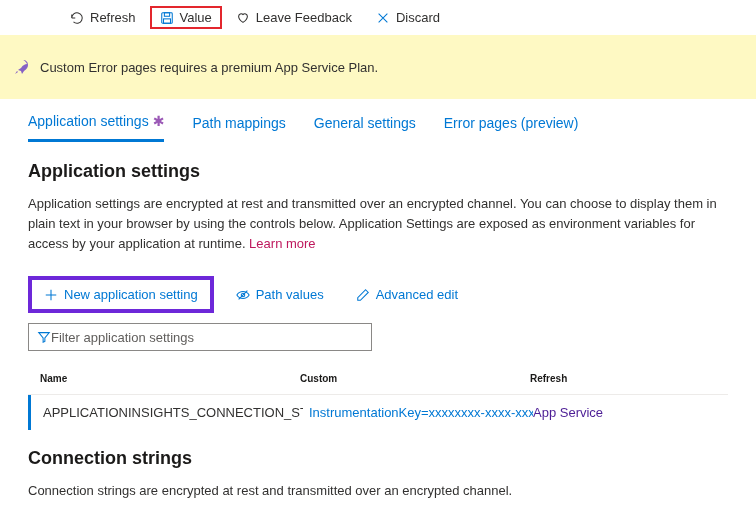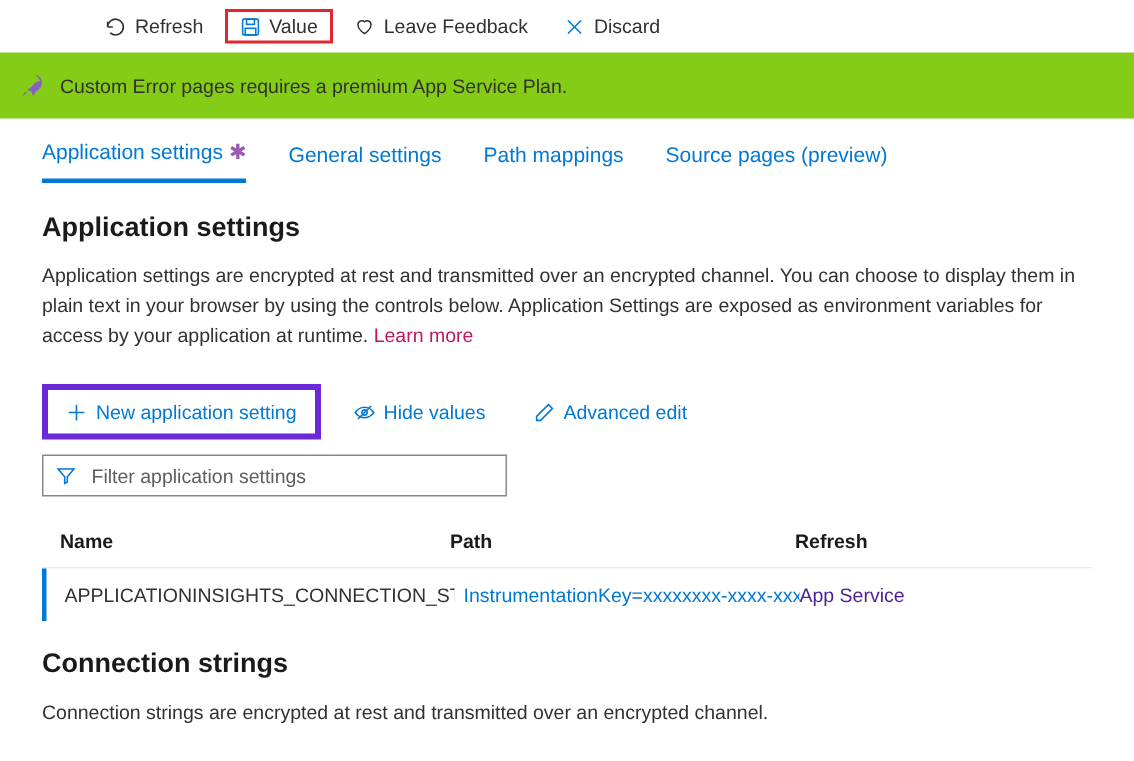--- a/index.html
+++ b/index.html
@@ -28,22 +28,22 @@
   }
   .toolbar-btn svg { width: 14px; height: 14px; }
   .highlight-box {
     border: 2px solid #e3262d;
     padding: 2px 8px;
   }
   .banner {
     display: flex;
     align-items: center;
     gap: 10px;
-    background: #84cc16;
-    padding: 14px 14px;
+    background: #fef9c3;
+    padding: 24px 14px;
     font-size: 13px;
     color: #323130;
   }
   .tabs {
     display: flex;
     gap: 28px;
     padding: 14px 28px 0 28px;
     border-bottom: 1px solid transparent;
   }
   .tab {
@@ -93,44 +93,44 @@
   }
   .action-btn.boxed {
     border: 4px solid #6d28d9;
     padding: 7px 12px;
   }
   .action-btn svg { width: 14px; height: 14px; }
   .filter-wrap { padding: 0 28px 12px 28px; }
   .filter-input {
     display: flex;
     align-items: center;
-    gap: 10px;
+    gap: 0;
     border: 1px solid #8a8886;
     padding: 4px 8px;
-    width: 310px;
+    width: 344px;
     height: 28px;
   }
   .filter-input input {
     border: none;
     outline: none;
     font-size: 13px;
     flex: 1;
     color: #323130;
   }
   .filter-input input::placeholder { color: #605e5c; }
   .table { padding: 0 28px; }
   .table-head, .table-row {
     display: grid;
     grid-template-columns: 260px 230px 1fr;
     align-items: center;
     padding: 10px 12px;
   }
   .table-head {
     font-weight: 700;
-    font-size: 13px;
+    font-size: 10px;
     color: #1b1a19;
     border-bottom: 1px solid #edebe9;
   }
   .table-row {
     border-left: 3px solid #0078d4;
     background: #fff;
     font-size: 13px;
   }
   .cell-name { white-space: nowrap; overflow: hidden; text-overflow: clip; }
   .cell-value { display: inline-flex; align-items: center; gap: 6px; color: #0078d4; white-space: nowrap; overflow: hidden; }
@@ -173,23 +173,23 @@
       <path d="M9 1c3 0 5 2 5 5 0 2-1 4-4 6l-2 3-1-3-3-1 3-2c2-3 4-4 6-4-1-2-3-4-4-4zM3 12l-2 3 3-2z"></path>
     </svg>
   <span>Custom Error pages requires a premium App Service Plan.</span>
 </div>
 
 <div class="tabs">
   <div class="tab active">
     <span>Application settings</span>
     <span class="dirty">✱</span>
   </div>
+  <div class="tab">Path mappings</div>
   <div class="tab">General settings</div>
-  <div class="tab">Path mappings</div>
-  <div class="tab">Source pages (preview)</div>
+  <div class="tab">Error pages (preview)</div>
 </div>
 
 <div class="section">
   <h2 class="section-title">Application settings</h2>
   <p class="section-desc">
     <span>Application settings are encrypted at rest and transmitted over an encrypted channel. You can choose to display them in plain text in your browser by using the controls below. Application Settings are exposed as environment variables for access by your application at runtime. </span><span class="link">Learn more</span>
   </p>
 </div>
 
 <div class="action-row">
@@ -198,21 +198,21 @@
         <path d="M8 2v12M2 8h12"></path>
       </svg>
     <span>New application setting</span>
   </div>
   <div class="action-btn">
     <svg viewBox="0 0 16 16" fill="none" stroke="#0078d4" stroke-width="1.2">
         <path d="M1 8s2.5-4 7-4 7 4 7 4-2.5 4-7 4-7-4-7-4z"></path>
         <circle cx="8" cy="8" r="2"></circle>
         <path d="M3 13L13 3"></path>
       </svg>
-    <span>Hide values</span>
+    <span>Path values</span>
   </div>
   <div class="action-btn">
     <svg viewBox="0 0 16 16" fill="none" stroke="#0078d4" stroke-width="1.2">
         <path d="M11 2l3 3-9 9H2v-3z"></path>
       </svg>
     <span>Advanced edit</span>
   </div>
 </div>
 
 <div class="filter-wrap">
@@ -220,21 +220,21 @@
     <svg width="14" height="14" viewBox="0 0 16 16" fill="none" stroke="#0078d4" stroke-width="1.2">
         <path d="M2 3h12l-5 6v4l-2 1v-5z"></path>
       </svg>
     <input type="text" placeholder="Filter application settings" style="">
   </div>
 </div>
 
 <div class="table">
   <div class="table-head">
     <div>Name</div>
-    <div>Path</div>
+    <div>Custom</div>
     <div>Refresh</div>
   </div>
   <div class="table-row">
     <div class="cell-name">APPLICATIONINSIGHTS_CONNECTION_STRING</div>
     <div class="cell-value">
       <svg width="13" height="13" viewBox="0 0 16 16" fill="none" stroke="#0078d4" stroke-width="1.3">
           <path d="M6 10l4-4M7 3l1-1a3 3 0 0 1 4 4l-1 1M9 13l-1 1a3 3 0 0 1-4-4l1-1"></path>
         </svg>
       <span>InstrumentationKey=xxxxxxxx-xxxx-xxxx</span>
     </div>

